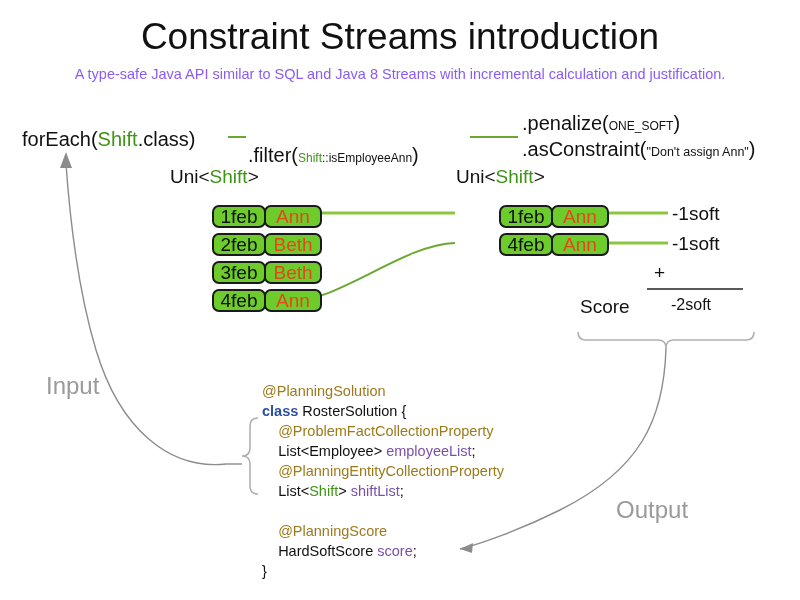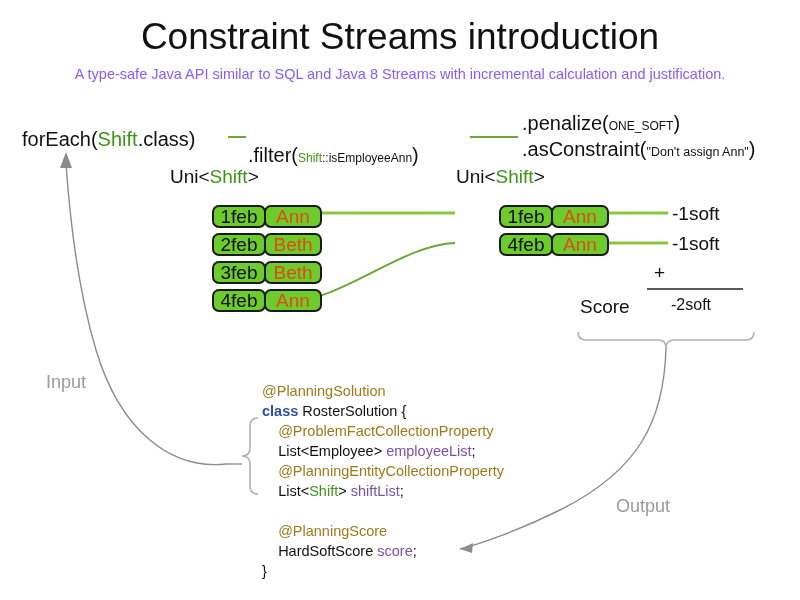--- a/index.html
+++ b/index.html
@@ -71,21 +71,21 @@
   #code{
     left:262px;top:381px;font-size:14.5px;line-height:20px;color:#111;
   }
   #code div{white-space:pre;}
   .anno{color:#9c7a1b;}
   .kw{color:#2b4fa2;font-weight:bold;margin-top:28px;}
   .fld{color:#7b4fa6;}
   .gsh{color:#3f9416;}
 
   
-  .glabel{font-size:18px;color:#9a9a9a;}
+  .glabel{font-size:24px;color:#9a9a9a;}
   #inputlbl{left:46px;top:372px;}
   #outputlbl{left:616px;top:496px;}
 
   svg{position:absolute;left:0;top:0;width:800px;height:600px;overflow:visible;}
   #lines{pointer-events:none;}
 </style>
 </head>
 <body>
 
 <div id="stage">

